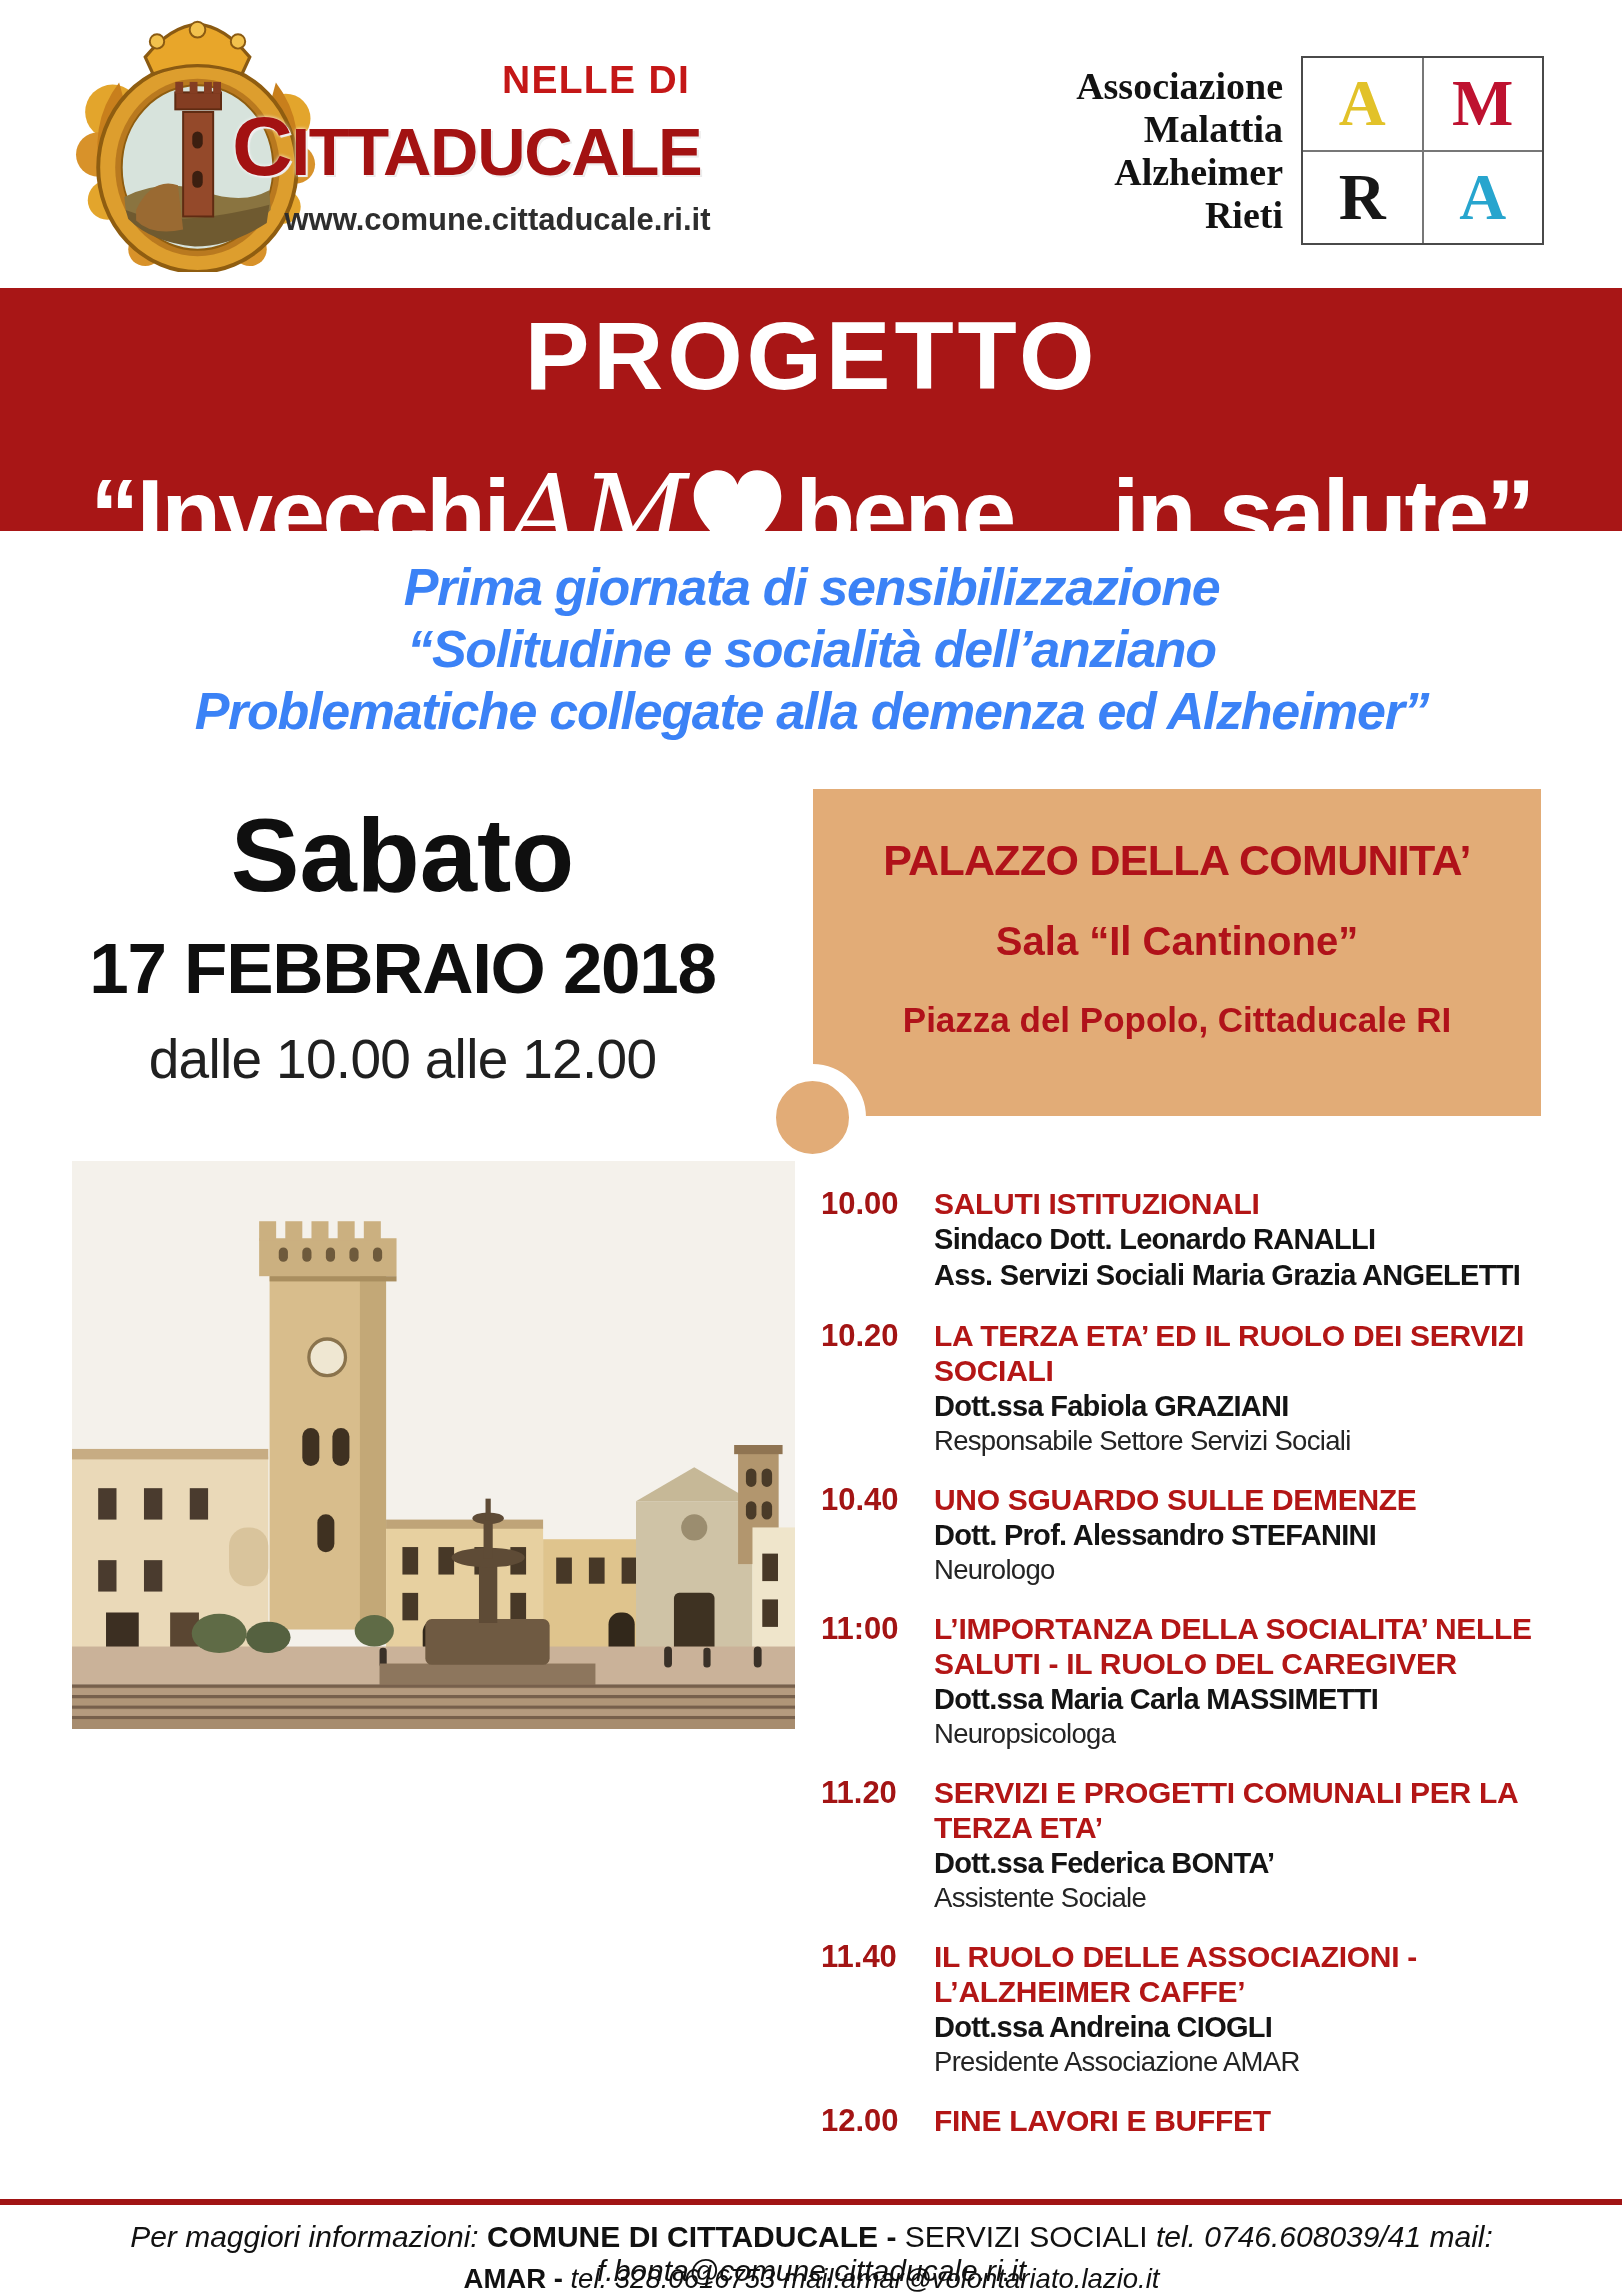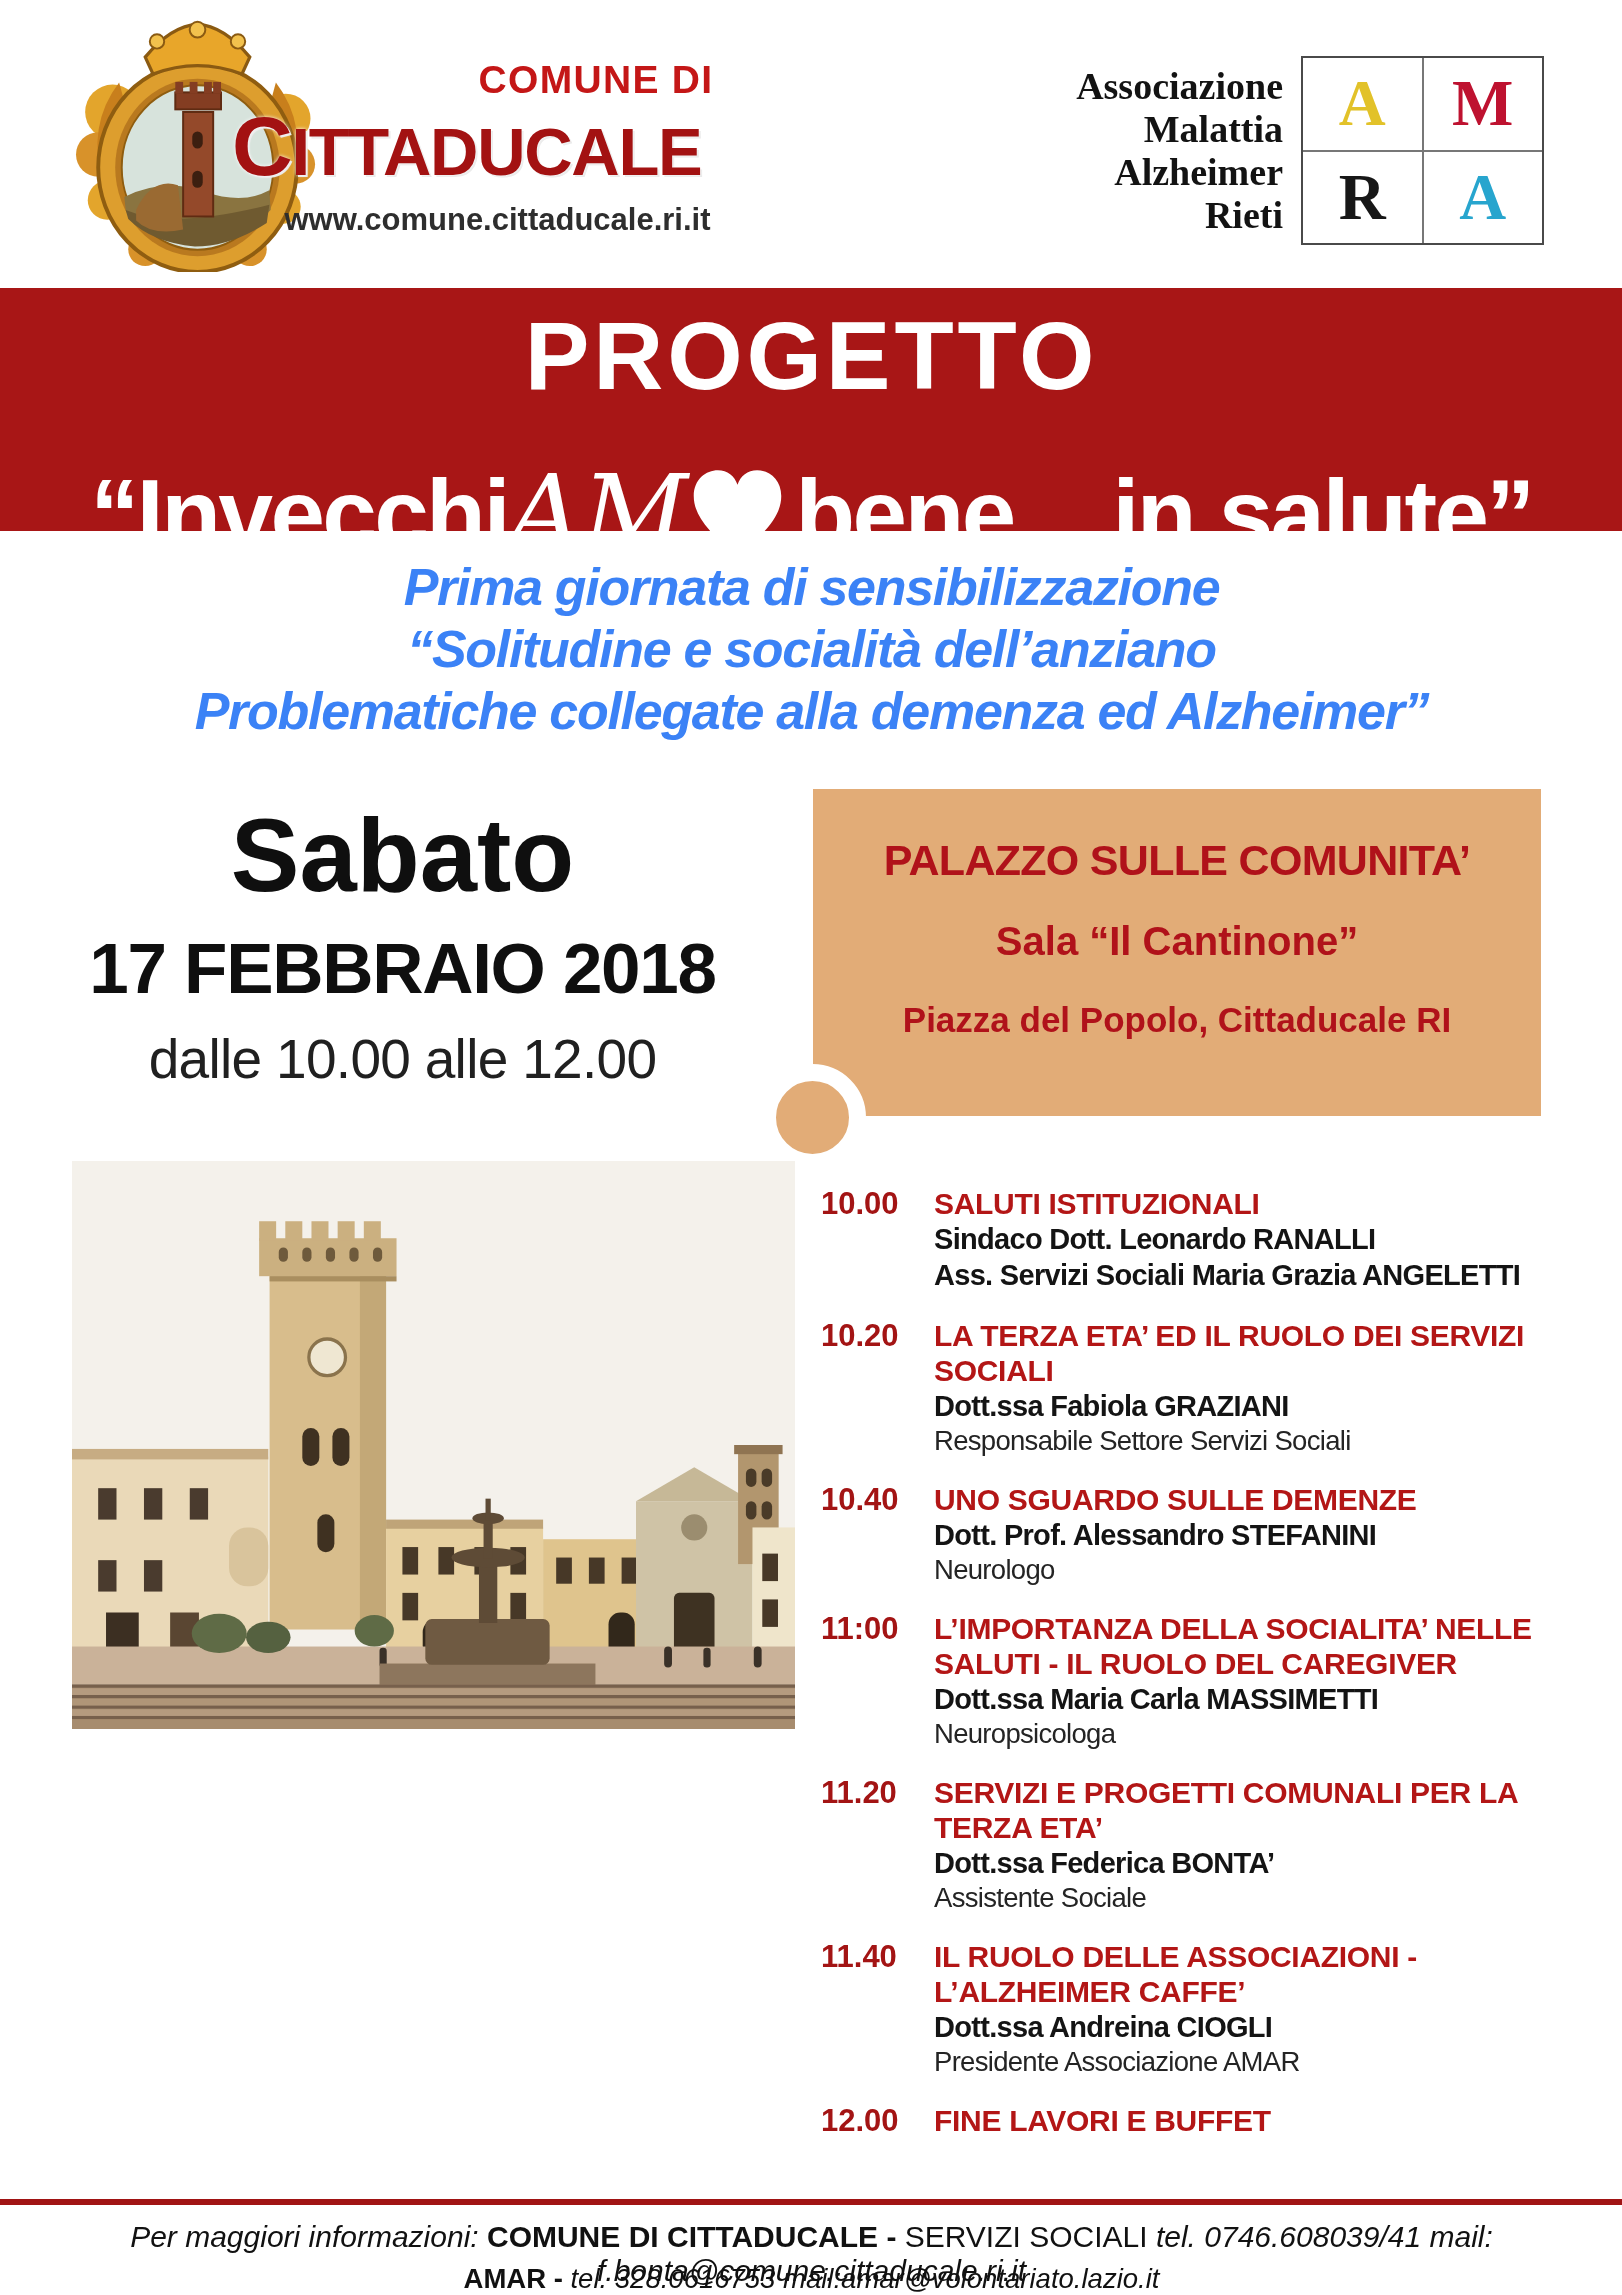--- a/index.html
+++ b/index.html
@@ -125,21 +125,21 @@
       <rect x="182" y="240" width="16" height="26" rx="8" fill="#3c1f10"></rect>
 
       <path d="M110 66 Q150 18 190 16 Q230 18 270 66 L258 92 Q190 66 122 92 Z" fill="#e8a62a" stroke="#8a5a12" stroke-width="5"></path>
       <circle cx="128" cy="40" r="11" fill="#f2c càd" fill-opacity="0"></circle>
       <circle cx="128" cy="42" r="11" fill="#f2c14d" stroke="#8a5a12" stroke-width="3"></circle>
       <circle cx="190" cy="24" r="12" fill="#f2c14d" stroke="#8a5a12" stroke-width="3"></circle>
       <circle cx="252" cy="42" r="11" fill="#f2c14d" stroke="#8a5a12" stroke-width="3"></circle>
     </svg>
   </div>
 
-  <div class="comune-kicker">COMUNE DI</div>
+  <div class="comune-kicker">NELLE DI</div>
   <div class="comune-name">CITTADUCALE</div>
   <div class="comune-site">www.comune.cittaducale.ri.it</div>
 
   <div class="amar-name">
     <span>Associazione</span><br>
     <span>Malattia</span><br>
     <span>Alzheimer</span><br>
     <span>Rieti</span>
   </div>
   <div class="amar-grid" id="amar-grid">
@@ -162,21 +162,21 @@
     <div>Prima giornata di sensibilizzazione</div>
     <div>“Solitudine e socialità dell’anziano</div>
     <div>Problematiche collegate alla demenza ed Alzheimer”</div>
   </div>
 
   <div class="event-day">Sabato</div>
   <div class="event-date">17 FEBBRAIO 2018</div>
   <div class="event-hours">dalle 10.00 alle 12.00</div>
 
   <div class="venue" id="venue" style="background: rgb(226, 172, 119);">
-    <div class="venue-name">PALAZZO SULLE COMUNITA’</div>
+    <div class="venue-name">PALAZZO DELLA COMUNITA’</div>
     <div class="venue-hall">Sala “Il Cantinone”</div>
     <div class="venue-address">Piazza del Popolo, Cittaducale RI</div>
     <div class="venue-dot"></div>
   </div>
 
   <div class="photo">
     <svg viewBox="0 0 1105 868" width="723" height="568">
       <rect x="0" y="0" width="1105" height="868" fill="#f4f1eb"></rect>
 
       <rect x="0" y="452" width="300" height="310" fill="#ead9b8"></rect>

